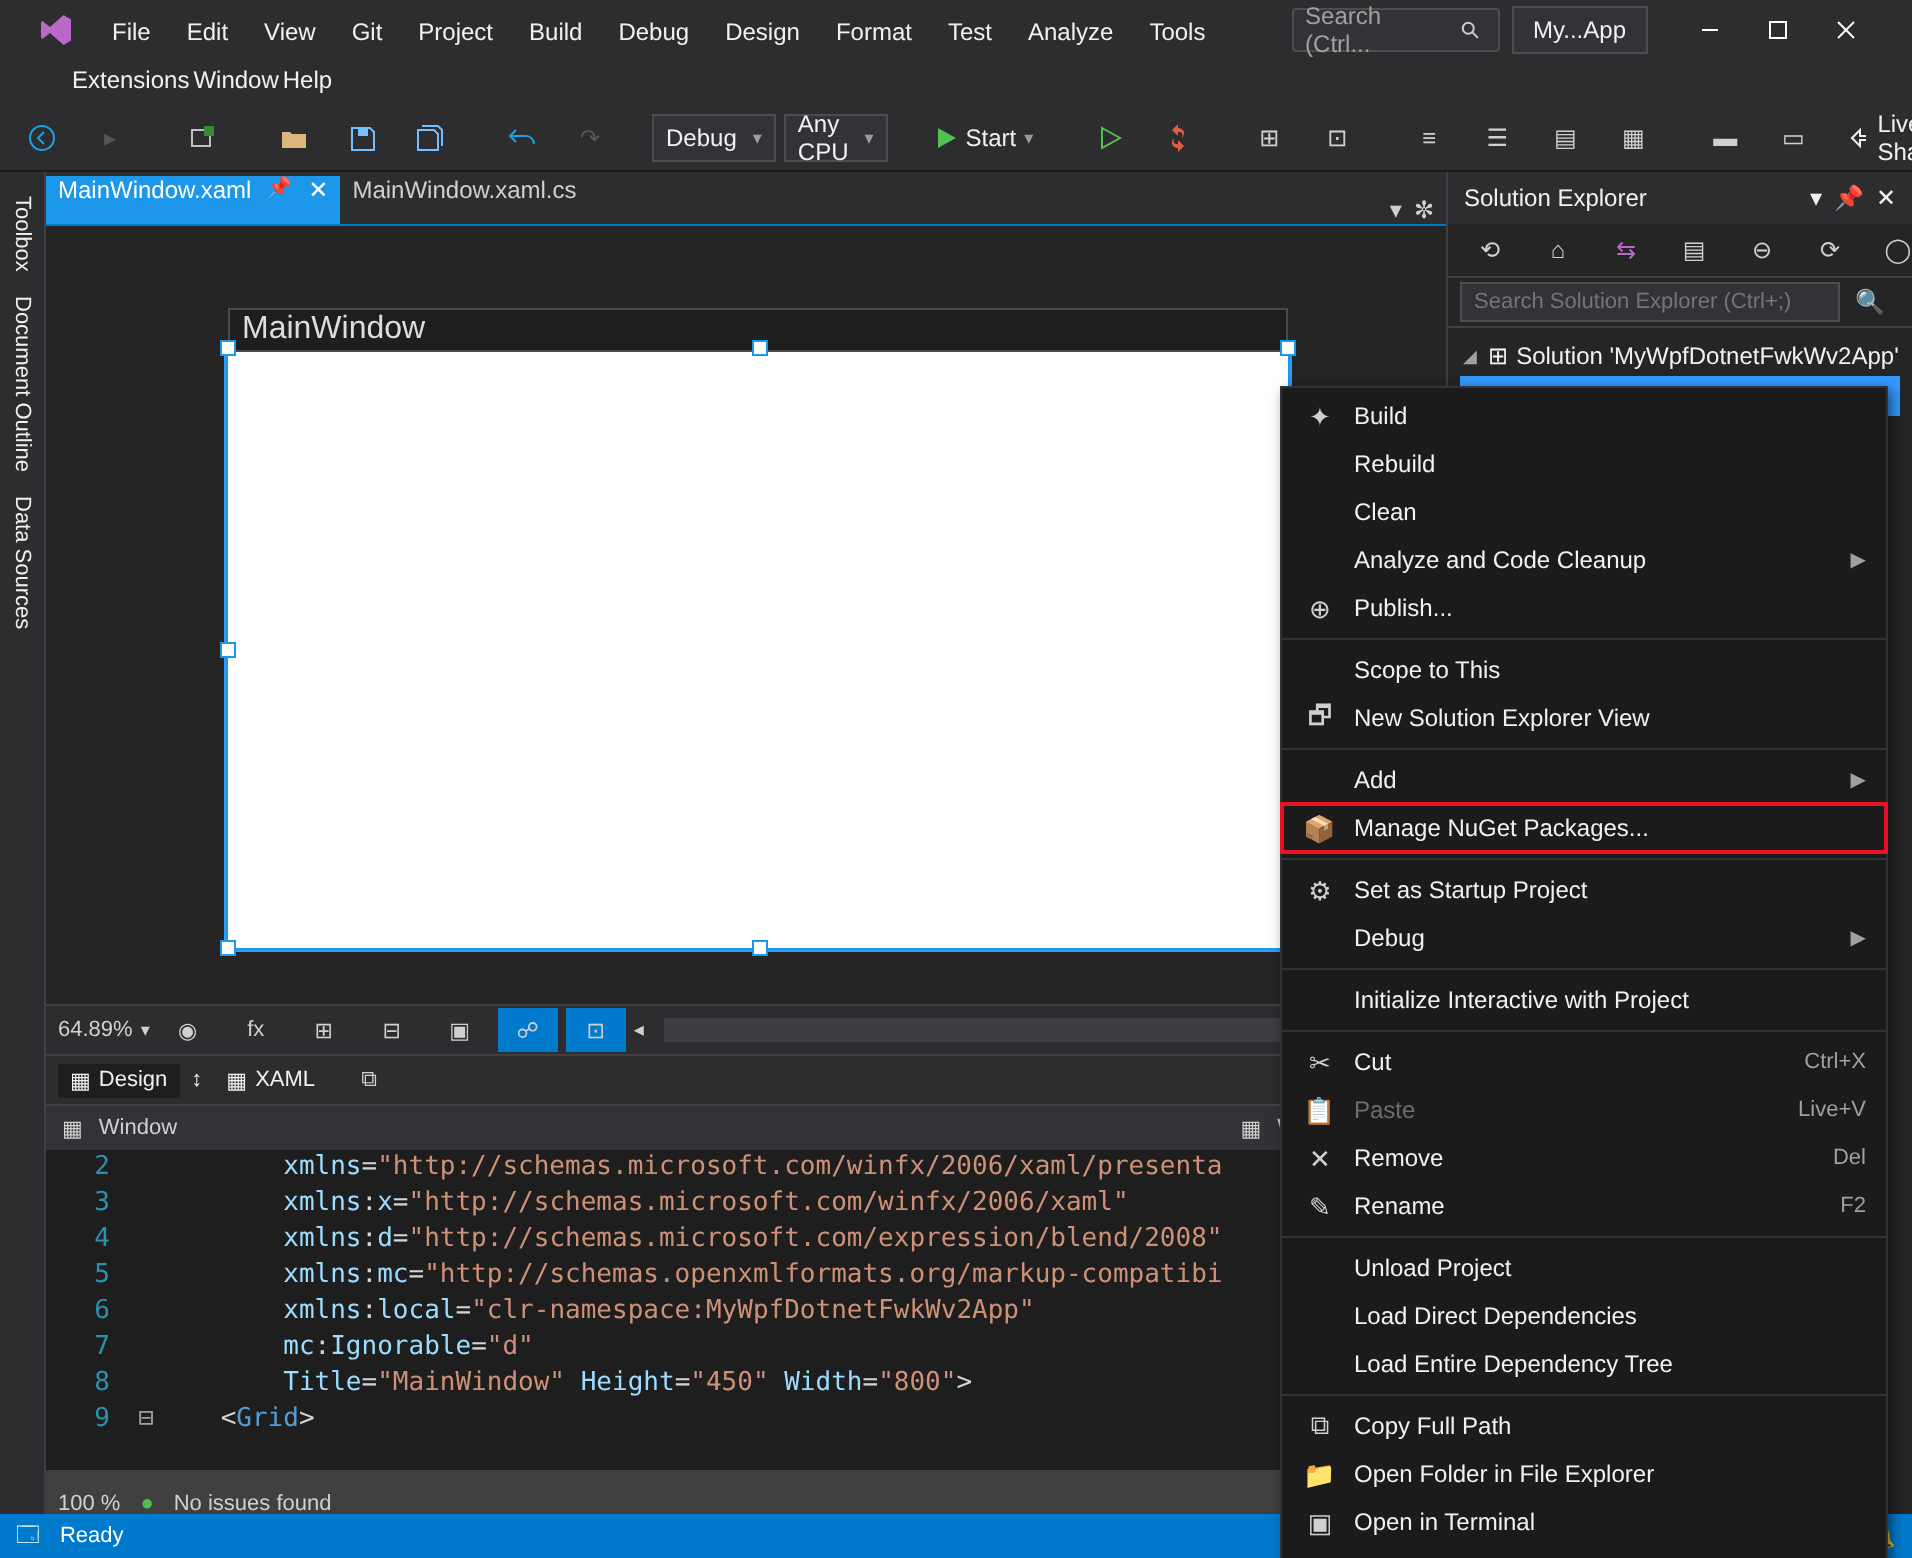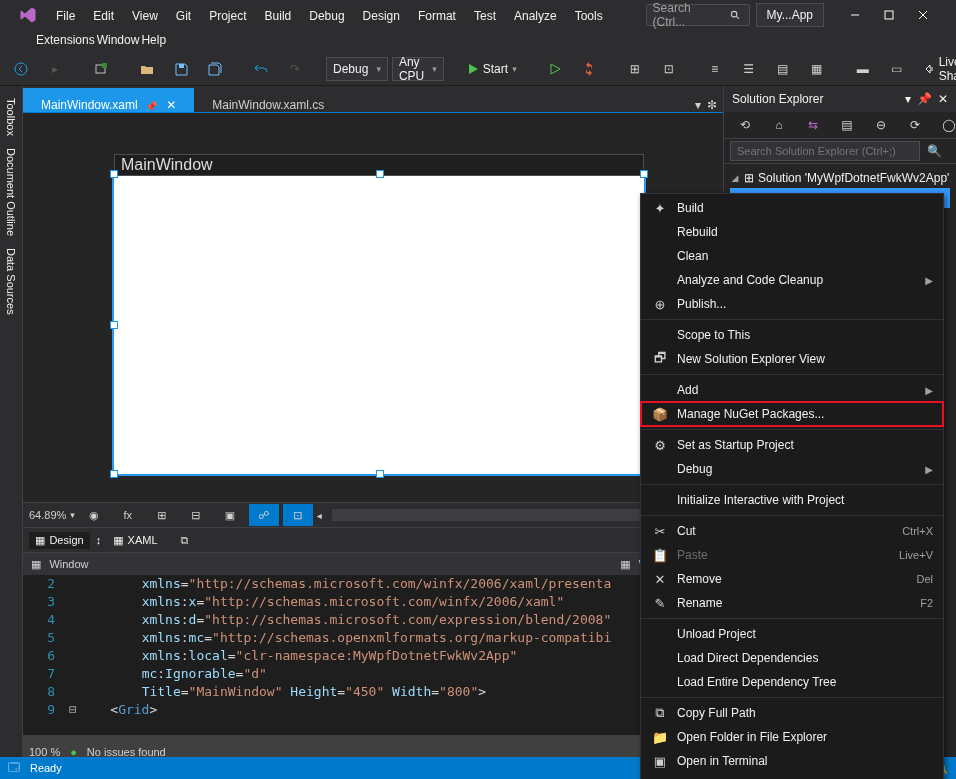--- a/index.html
+++ b/index.html
@@ -18,21 +18,21 @@
   .combo{background:#333337;border:1px solid #4d4d50;height:22px;display:flex;align-items:center;padding:0 6px;color:#f1f1f1;gap:8px}
   .combo .dd{color:#9b9b9b;font-size:9px}
   .startbtn{background:#2d2d30;border:1px solid transparent;height:22px;display:flex;align-items:center;gap:4px;padding:0 6px;color:#f1f1f1}
   .tbright{margin-left:auto;display:flex;align-items:center;gap:6px}
   .liveshare{display:flex;align-items:center;gap:6px;color:#f1f1f1;padding:0 8px}
   .main{display:flex;height:calc(100% - 27px - 26px - 32px - 22px)}
   .leftrail{width:22px;background:#2d2d30;display:flex;flex-direction:column;align-items:center;padding-top:6px;border-right:1px solid #3f3f46}
   .leftrail .raillabel{writing-mode:vertical-rl;text-orientation:mixed;color:#f1f1f1;font-size:11px;padding:6px 0;cursor:default}
   .editor-area{flex:1;display:flex;flex-direction:column;background:#1e1e1e;position:relative}
   .tabstrip{height:26px;background:#2d2d30;display:flex;align-items:flex-end}
-  .tab{height:24px;background:#1c97ea;color:#fff;display:flex;align-items:flex-end;padding:0 18px;gap:8px;font-size:12px}
+  .tab{height:24px;background:#1c97ea;color:#fff;display:flex;align-items:flex-start;padding:0 6px;gap:8px;font-size:12px}
   .tab.inactive{background:#2d2d30;color:#d0d0d0}
   .tab .pin{font-size:10px}
   .tabstrip .trail{margin-left:auto;display:flex;align-items:center;gap:6px;padding-right:6px;color:#d0d0d0}
   .designer{flex:1;background:#252526;position:relative;border-top:1px solid #007acc;overflow:hidden}
   .design-canvas{position:absolute;left:90px;top:60px;width:530px;height:300px;background:#fff;border:1px solid #1c97ea;box-shadow:0 0 0 1px #3399ff}
   .design-canvas .titlebar{position:absolute;top:-20px;left:0;right:0;height:20px;background:#1e1e1e;border:1px solid #4b4b4b;display:flex;align-items:center;padding:0 6px;font-size:16px;color:#ddd}
   .handle{position:absolute;width:6px;height:6px;background:#fff;border:1px solid #1c97ea}
   .zoombar{height:24px;background:#2d2d30;border-top:1px solid #3f3f46;display:flex;align-items:center;padding:0 6px;gap:4px;color:#d0d0d0;font-size:11px}
   .zoombar .track{flex:1;height:12px;background:#3e3e42;position:relative;margin:0 6px}
   .designtabs{height:24px;background:#2d2d30;display:flex;align-items:center;padding:0 6px;gap:6px;font-size:11px;border-top:1px solid #3f3f46}

